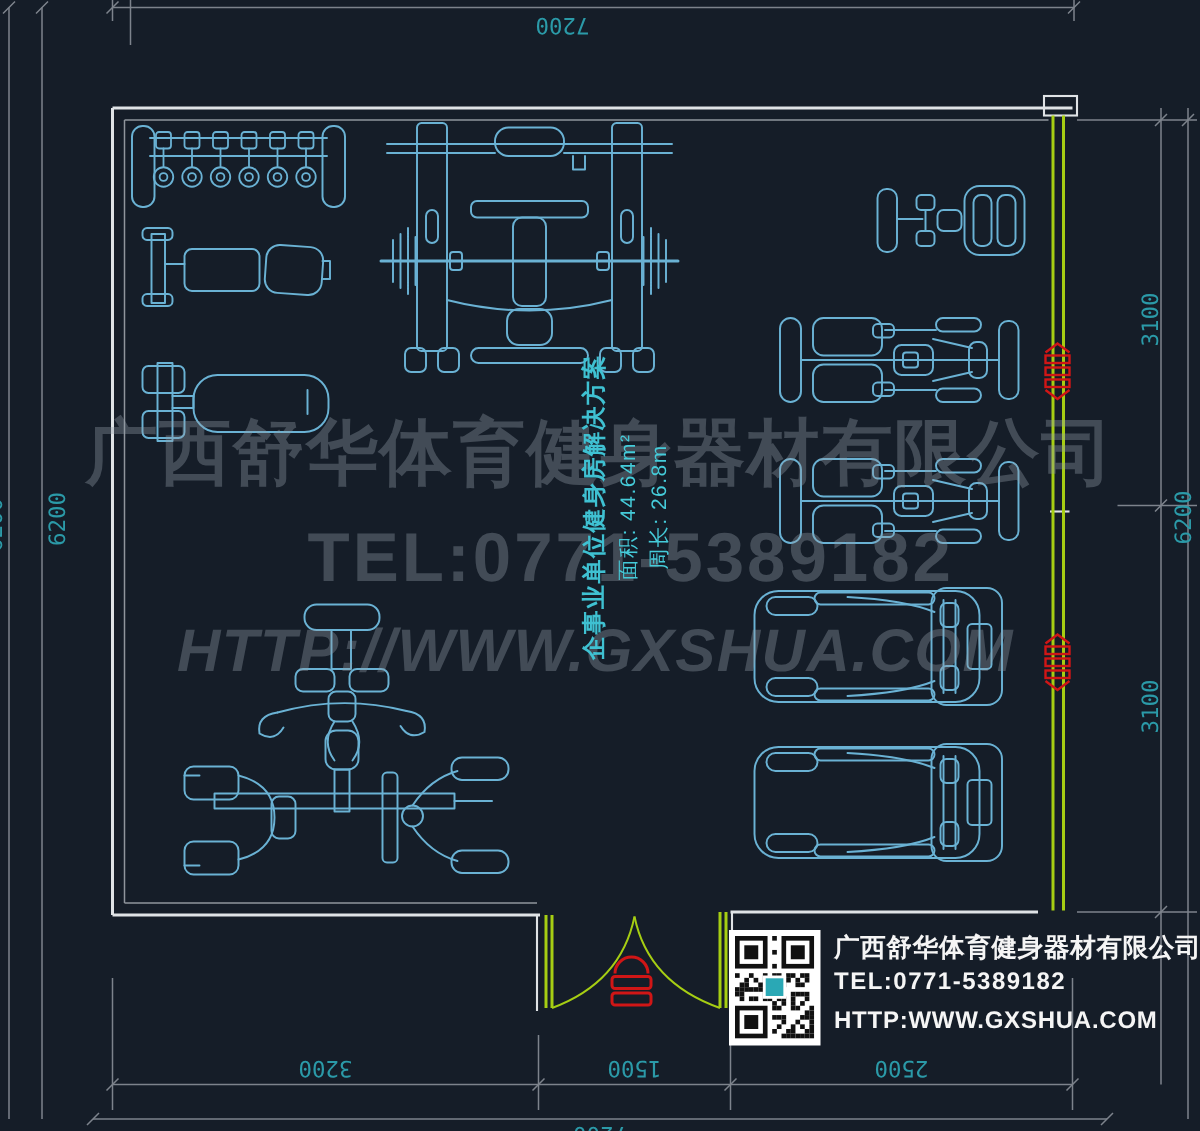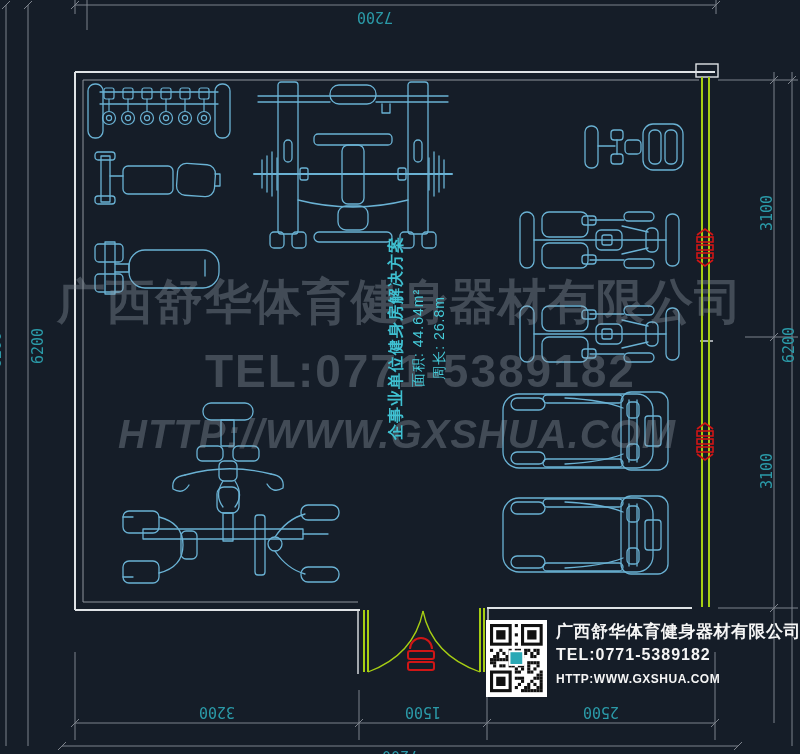--- a/index.html
+++ b/index.html
@@ -30,21 +30,21 @@
   .wm{
     position:absolute;font-weight:bold;color:rgba(148,158,168,0.36);
     white-space:nowrap;letter-spacing:1px;
   }
   .wm1{left:57px;top:270px;font-size:48px;}
   .wm2{left:205px;top:344px;font-size:46px;letter-spacing:2px;}
   .wm3{left:118px;top:412px;font-size:40px;font-style:italic;}
   
   .ib-company{position:absolute;left:556px;top:620px;font-size:17px;font-weight:bold;color:#f5f5f5;letter-spacing:0.5px;white-space:nowrap;}
   .ib-tel{position:absolute;left:556px;top:646px;font-size:16px;font-weight:bold;color:#f5f5f5;letter-spacing:1px;white-space:nowrap;}
-  .ib-url{position:absolute;left:556px;top:672px;font-size:12px;font-weight:bold;color:#f5f5f5;letter-spacing:0.5px;white-space:nowrap;}
+  .ib-url{position:absolute;left:556px;top:672px;font-size:16px;font-weight:bold;color:#f5f5f5;letter-spacing:0.5px;white-space:nowrap;}
 </style>
 </head>
 <body>
 
 <svg class="abs" style="left:0;top:0" width="800" height="754" viewBox="0 0 800 754">
 
   <defs>
     <g id="db" stroke="#6ab2d4" fill="none" stroke-width="1.2">
       <rect x="0" y="6" width="10" height="11" rx="2"></rect>
       <path d="M5,17 V29"></path>

